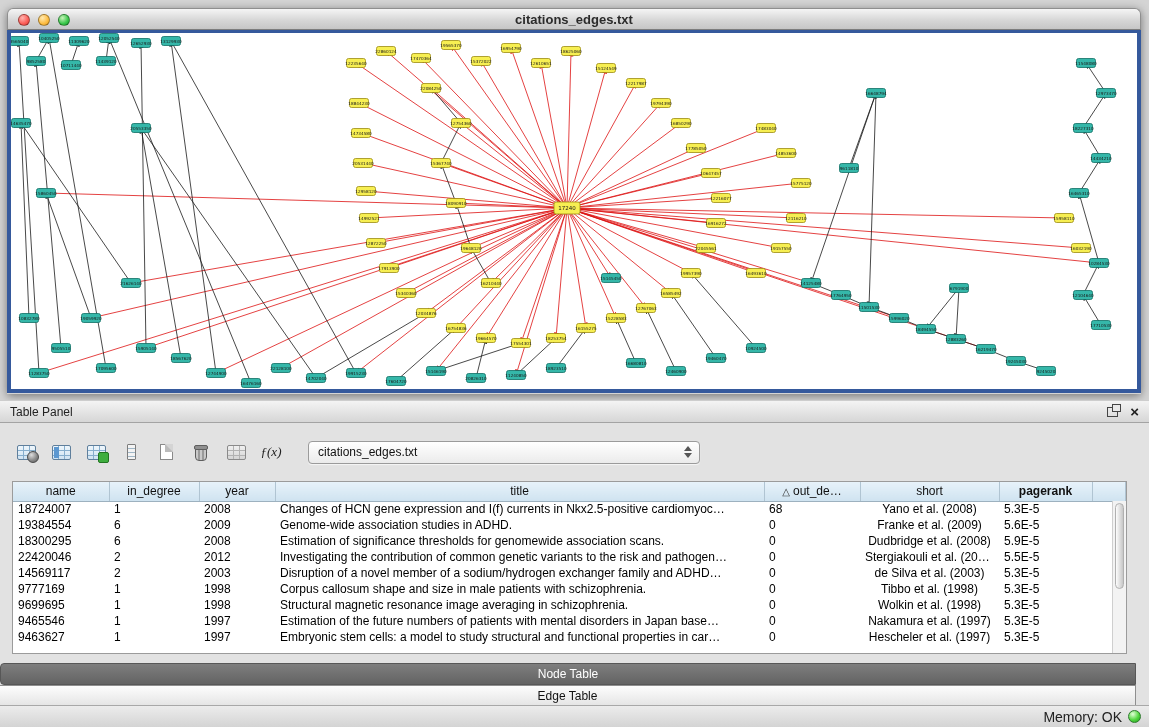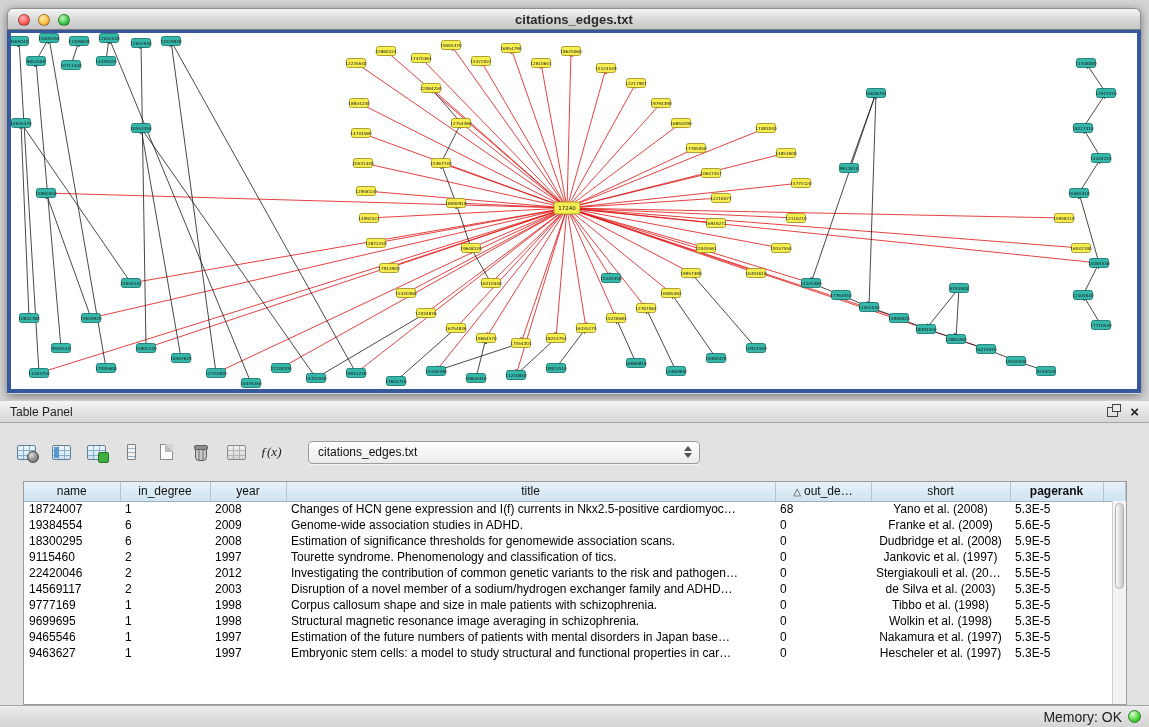--- a/index.html
+++ b/index.html
@@ -74,22 +74,22 @@
 
   .dropdown { margin-left:16px; width:392px; height:23px; border:1px solid #9b9b9b; border-radius:4px;
     background:linear-gradient(#ffffff,#ebebeb); display:flex; align-items:center; cursor:pointer;
     box-shadow:0 1px 1px rgba(255,255,255,.7); }
   .dropdown .value { flex:1; font-size:12px; color:#111; padding-left:9px; }
   .dd-arrows { width:18px; display:flex; flex-direction:column; align-items:center; gap:2px; padding-right:4px; }
   .dd-arrows i { display:block; width:0; height:0; border-left:4px solid transparent; border-right:4px solid transparent; }
   .dd-arrows .up   { border-bottom:5px solid #555; }
   .dd-arrows .down { border-top:5px solid #555; }
 
-  .table-wrap { position:relative; margin:14px 9px 0 23px; background:#fff;
-    border:1px solid #9b9b9b; height:224px; overflow:hidden; }
+  .table-wrap { position:relative; margin:14px 9px 0 12px; background:#fff;
+    border:1px solid #9b9b9b; height:173px; overflow:hidden; }
   table { border-collapse:collapse; table-layout:fixed; width:100%; }
   th { height:19px; font-size:12px; font-weight:normal; color:#111; text-align:center;
     background:linear-gradient(#e7f2fa,#cfe3f0); border-right:1px solid #b0c4d2;
     border-bottom:1px solid #9db1bf; overflow:hidden; white-space:nowrap; cursor:pointer; }
   th .sort { font-size:10px; margin-right:3px; color:#333; }
   td { height:16px; font-size:12px; color:#000; padding:0 5px; white-space:nowrap;
     overflow:hidden; text-overflow:ellipsis; }
   td:nth-child(6) { text-align:center; }
   .vscroll { position:absolute; top:19px; right:0; bottom:0; width:14px; background:#f3f3f3;
     border-left:1px solid #cfcfcf; cursor:pointer; }
@@ -754,30 +754,20 @@
               <td>18300295</td>
               <td>6</td>
               <td>2008</td>
               <td>Estimation of significance thresholds for genomewide association scans.</td>
               <td>0</td>
               <td>Dudbridge et al. (2008)</td>
               <td>5.9E-5</td>
               <td></td>
             </tr>
             <tr>
-              <td>9115460</td>
-              <td>2</td>
-              <td>1997</td>
-              <td>Tourette syndrome. Phenomenology and classification of tics.</td>
-              <td>0</td>
-              <td>Jankovic et al. (1997)</td>
-              <td>5.3E-5</td>
-              <td></td>
-            </tr>
-            <tr>
               <td>22420046</td>
               <td>2</td>
               <td>2012</td>
               <td>Investigating the contribution of common genetic variants to the risk and pathogen…</td>
               <td>0</td>
               <td>Stergiakouli et al. (2012)</td>
               <td>5.5E-5</td>
               <td></td>
             </tr>
             <tr>

